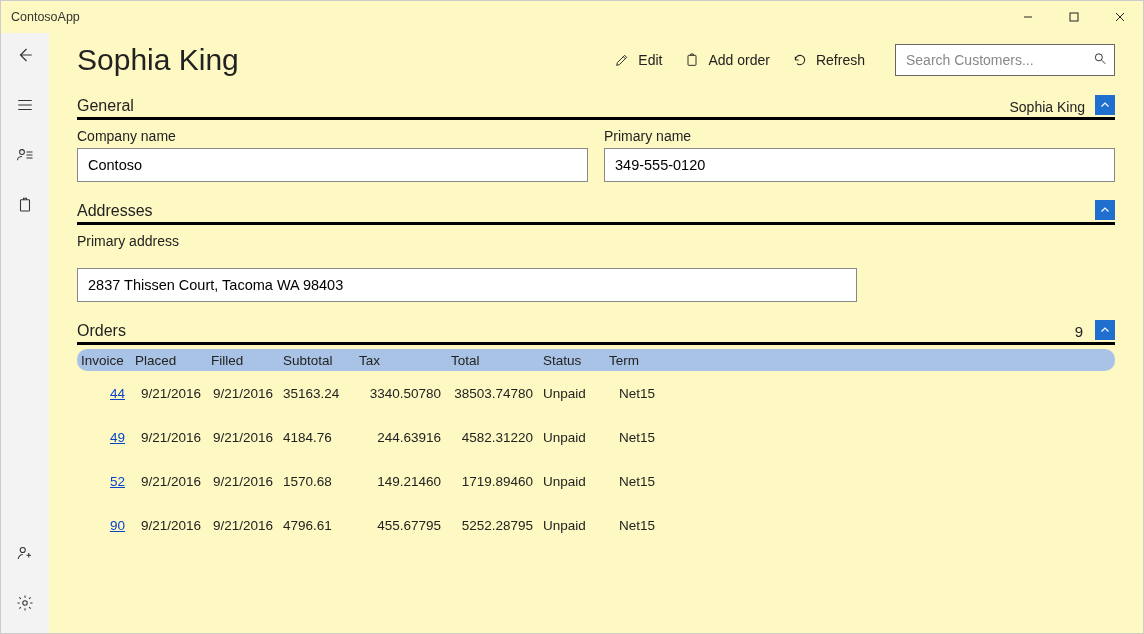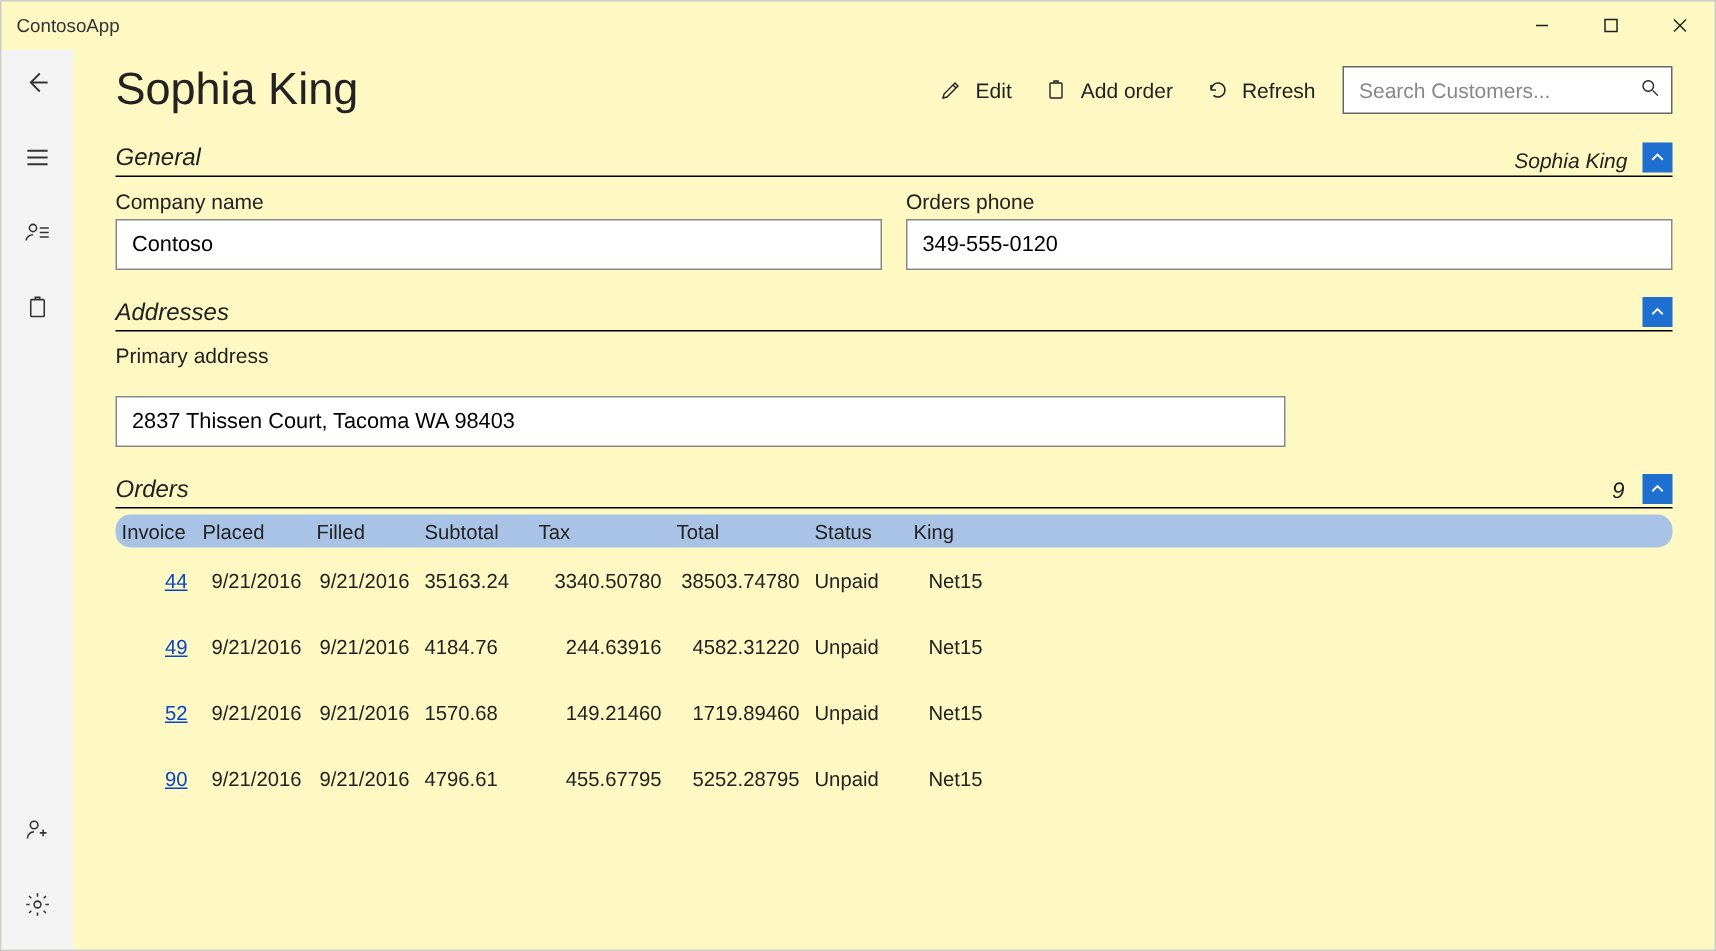--- a/index.html
+++ b/index.html
@@ -23,29 +23,29 @@
   }
   .sidebar .bottom { margin-top: auto; display:flex; flex-direction:column; align-items:center; gap:14px; padding-bottom:12px;}
   .sb-item { width: 40px; height: 36px; display:flex; align-items:center; justify-content:center; color:#333; }
   .sb-item svg { width: 18px; height: 18px; }
   .main { flex:1; padding: 10px 28px 0 28px; overflow:auto; }
   .header-row { display:flex; align-items:center; gap: 18px; margin-bottom: 18px; }
   .page-title { font-size: 30px; font-weight: 400; flex: 0 0 auto; margin-right: auto;}
   .toolbar { display:flex; gap: 22px; }
   .tool-btn { display:flex; align-items:center; gap:8px; cursor:pointer; font-size:14px; color:#222;}
   .tool-btn svg { width:16px; height:16px; }
-  .search-wrap { position:relative; }
+  .search-wrap { position:relative;margin-left:12px; }
   .search {
     width: 220px; height: 32px; border:1px solid #666; padding: 0 30px 0 10px; font-size:14px;
   }
   .search::placeholder { color:#888; }
   .search-icon { position:absolute; right:8px; top:50%; transform:translateY(-50%); pointer-events:none;}
   .section-header {
-    display:flex; align-items:flex-end; border-bottom:1px solid #000000;
-    padding-bottom:2px; margin-top: 8px; font-style: italic;
+    display:flex; align-items:flex-end; border-bottom:3px solid #000000;
+    padding-bottom:2px; margin-top: 8px;
   }
   .section-header .title { font-size:16px; flex:0 0 auto; }
   .section-header .filler { flex:1; }
   .section-header .right-label { font-size:14px; color:#222; margin-right:10px; }
   .collapse-btn {
     width:20px; height:20px; background:#1f6fd0; display:flex; align-items:center; justify-content:center;
   }
   .collapse-btn svg { width:12px; height:12px; fill:#fff; }
   .field-row { display:flex; gap:16px; margin-top:4px; }
   .field { flex:1; display:flex; flex-direction:column; }
@@ -184,21 +184,21 @@
               <path d="M5 15l7-7 7 7" fill="none" stroke="#fff" stroke-width="2.4"></path>
             </svg>
         </div>
       </div>
       <div class="field-row">
         <div class="field">
           <span class="field-label">Company name</span>
           <input class="text-input" value="Contoso" style="">
         </div>
         <div class="field">
-          <span class="field-label">Orders phone</span>
+          <span class="field-label">Primary name</span>
           <input class="text-input" value="349-555-0120" style="">
         </div>
       </div>
 
       <div class="section-header" style="margin-top:18px">
         <span class="title">Addresses</span>
         <span class="filler"></span>
         <div class="collapse-btn">
           <svg viewBox="0 0 24 24">
               <path d="M5 15l7-7 7 7" fill="none" stroke="#fff" stroke-width="2.4"></path>
@@ -225,21 +225,21 @@
 
       <div class="orders-table">
         <div class="orders-head">
           <span>Invoice</span>
           <span>Placed</span>
           <span>Filled</span>
           <span>Subtotal</span>
           <span>Tax</span>
           <span>Total</span>
           <span>Status</span>
-          <span>King</span>
+          <span>Term</span>
           <span></span>
         </div>
         <div class="orders-body" id="orders-body">
             <div class="row">
               <span class="num-right"><a href="#" class="inv-link">44</a></span>
               <span class="num-right">9/21/2016</span>
               <span class="num-right">9/21/2016</span>
               <span>35163.24</span>
               <span class="num-right">3340.50780</span>
               <span class="num-right">38503.74780</span>

